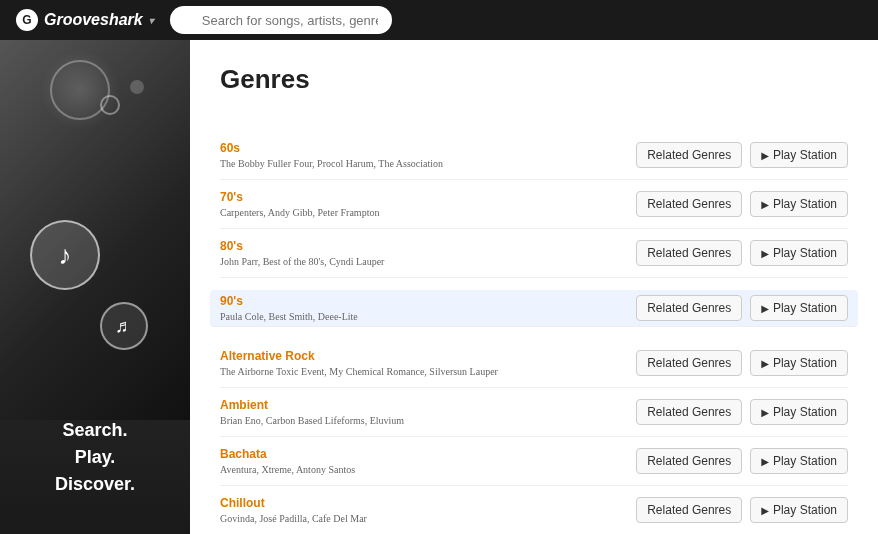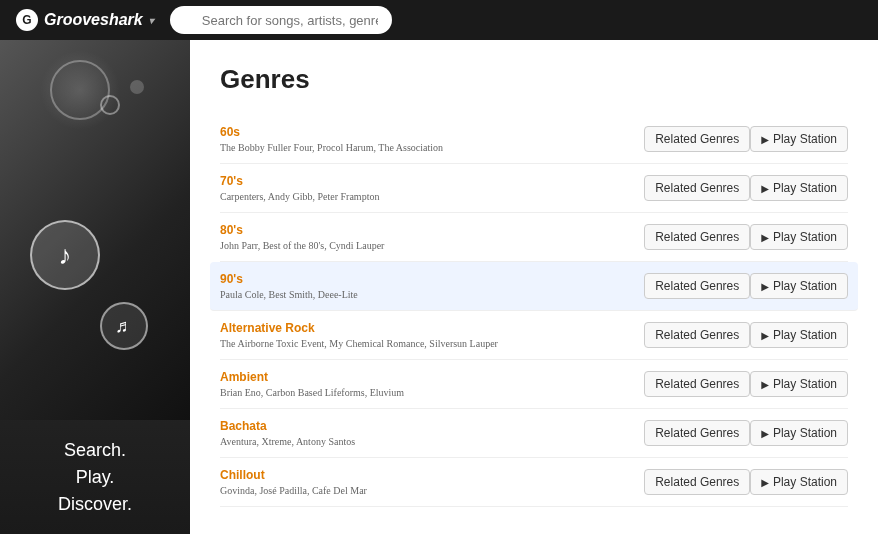--- a/index.html
+++ b/index.html
@@ -137,73 +137,73 @@
       border: 2px solid rgba(255,255,255,0.5);
       border-radius: 50%;
       display: flex;
       align-items: center;
       justify-content: center;
       color: #fff;
       font-size: 18px;
     }
     .sidebar-text-bottom {
       position: absolute;
-      bottom: 16px;
+      bottom: 36px;
       left: 0;
       right: 0;
       text-align: center;
       color: #fff;
       font-size: 18px;
-      font-weight: normal;
+      font-weight: bold;
       line-height: 1.5;
     }
 
     
     .content {
       flex: 1;
       background: #fff;
       overflow-y: auto;
       padding: 24px 30px;
     }
     .page-title {
       font-size: 26px;
       font-weight: bold;
       color: #222;
-      margin-bottom: 20px;
+      margin-bottom: 36px;
     }
 
     
     .genre-list { display: flex; flex-direction: column; }
     .genre-row {
       display: flex;
       align-items: center;
       padding: 10px 0;
       border-bottom: 1px solid #eee;
     }
     .genre-row.highlighted {
       background: #eef4ff;
-      margin: 0 -10px;
-      padding: 10px 10px;
+      margin: 12px -10px;
+      padding: 4px 10px;
       border-radius: 4px;
     }
     .genre-info { flex: 1; }
     .genre-name {
       color: #e07b00;
       font-weight: bold;
       font-size: 12px;
       margin-bottom: 3px;
     }
     .genre-artists {
       color: #666;
       font-size: 10px;
       font-family: Liberation Serif, serif;
     }
     .genre-actions {
       display: flex;
-      gap: 0;
+      gap: 8px;
       flex-shrink: 0;
     }
     .btn-related, .btn-play {
       border: 1px solid #ccc;
       background: #f8f8f8;
       border-radius: 4px;
       padding: 5px 10px;
       font-size: 12px;
       cursor: pointer;
       color: #333;

